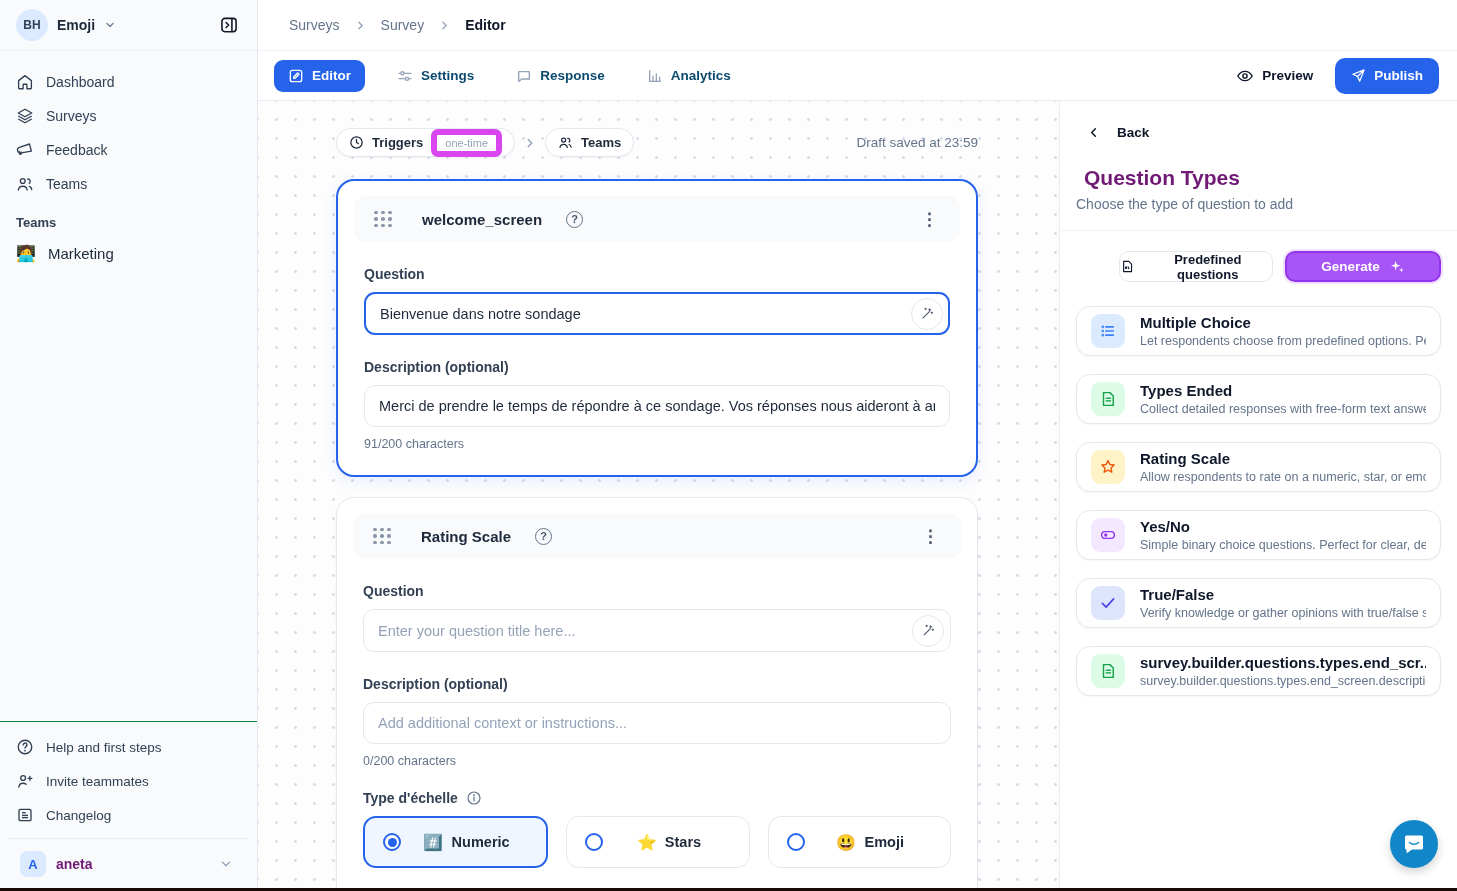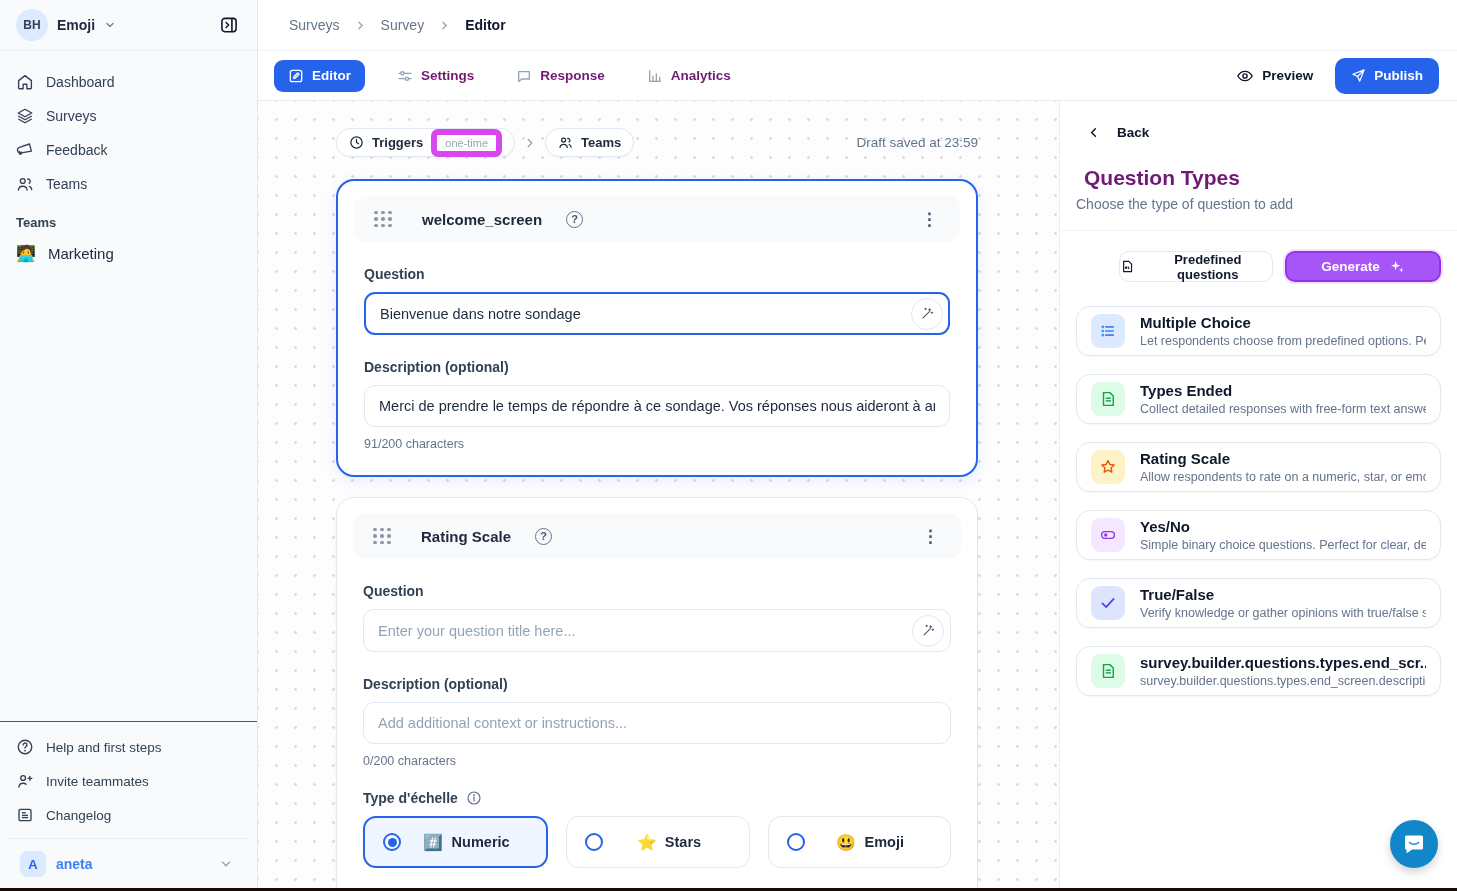--- a/index.html
+++ b/index.html
@@ -16,30 +16,30 @@
   .sb-toggle { margin-left:auto; width:30px; height:30px; border:none; background:transparent; border-radius:8px; display:flex; align-items:center; justify-content:center; cursor:pointer; }
   .sb-nav { padding:14px 8px 0 8px; }
   .nav-item { display:flex; align-items:center; gap:12px; padding:8px 8px; border-radius:8px; font-size:14px; color:#334155; font-weight:500; cursor:pointer; }
   .sb-section { font-size:13px; font-weight:700; color:#334155; padding:14px 16px 6px 16px; }
   .team-item { display:flex; align-items:center; gap:12px; padding:8px 16px; font-size:15px; color:#1e293b; font-weight:500; cursor:pointer; }
   .team-emoji { font-size:16px; }
   .sb-footer { margin-top:auto; border-top:1px solid #15803d; padding:8px 8px 0 8px; }
   .sb-footer .nav-item { font-size:13.5px; }
   .sb-account { border-top:1px solid #e8edf3; margin-top:6px; padding:12px 16px 14px 12px; display:flex; align-items:center; gap:10px; cursor:pointer; }
   .avatar-square { width:26px; height:26px; border-radius:7px; background:#dbeafe; color:#2563eb; font-weight:700; font-size:13px; display:flex; align-items:center; justify-content:center; }
-  .acct-name { font-size:14px; font-weight:600; color:#3b82f6; }
+  .acct-name { font-size:14px; font-weight:600; color:#701a75; }
   .sb-account svg { margin-left:auto; }
 
   
   .main { flex:1; display:flex; flex-direction:column; }
   .crumbs { height:51px; background:#fff; border-bottom:1px solid #eef2f6; display:flex; align-items:center; gap:14px; padding-left:31px; }
   .crumb { font-size:14px; color:#64748b; cursor:pointer; }
   .crumb.current { color:#0f172a; font-weight:600; cursor:default; }
   .tabbar { height:50px; background:#fff; border-bottom:1px solid #e8edf3; display:flex; align-items:center; padding:0 18px 0 16px; gap:22px; }
-  .tab { display:flex; align-items:center; gap:8px; font-size:13.5px; font-weight:600; color:#701a75; cursor:pointer; padding:8px 10px; border-radius:9px; }
+  .tab { display:flex; align-items:center; gap:8px; font-size:13.5px; font-weight:600; color:#0c4a6e; cursor:pointer; padding:8px 10px; border-radius:9px; }
   .tab.active { background:#2563eb; color:#fff; padding:8px 14px; }
   .tab.active svg { stroke:#fff; }
   .tb-right { margin-left:auto; display:flex; align-items:center; gap:22px; }
   .preview-btn { display:flex; align-items:center; gap:8px; font-size:13.5px; font-weight:600; color:#0f172a; background:none; border:none; cursor:pointer; font-family:inherit; }
   .publish-btn { display:flex; align-items:center; gap:8px; font-size:13.5px; font-weight:600; color:#fff; background:#2563eb; border:none; border-radius:10px; height:36px; padding:0 16px; cursor:pointer; font-family:inherit; }
 
   .content { flex:1; display:flex; min-height:0; }
 
   
   .canvas { flex:1; position:relative; overflow:hidden; background-color:#fdfdfe;

